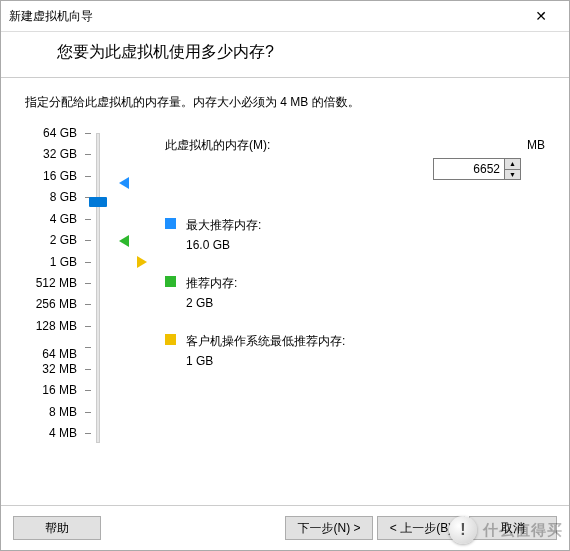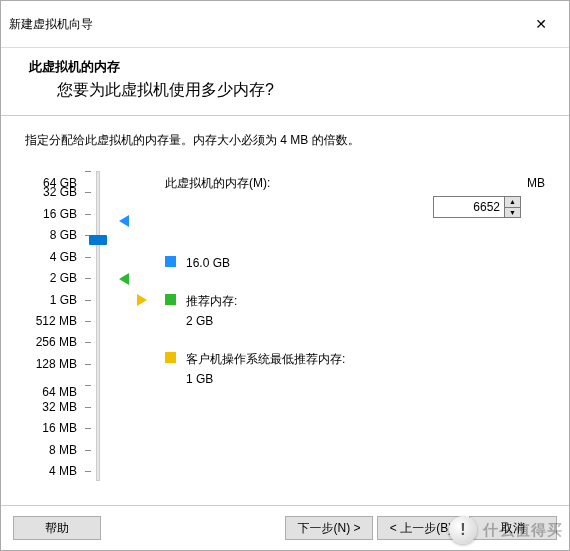--- a/index.html
+++ b/index.html
@@ -17,21 +17,21 @@
     box-sizing: border-box;
     border: 1px solid #aaa;
     background: #fff;
     display: flex;
     flex-direction: column;
   }
   .titlebar {
     height: 30px;
     display: flex;
     align-items: center;
-    padding: 8px 8px;
+    padding: 0 8px;
     border-bottom: 1px solid #ddd;
     font-size: 12px;
   }
   .titlebar .title { flex: 1; }
   .titlebar .close {
     width: 40px;
     text-align: center;
     font-size: 14px;
     cursor: pointer;
   }
@@ -252,21 +252,20 @@
 </head>
 <body>
 
 <div class="window">
   <div class="titlebar">
     <span class="title">新建虚拟机向导</span>
     <span class="close">✕</span>
   </div>
 
   <div class="header">
-    <div class="h1">此虚拟机的内存</div>
     <div class="h2">您要为此虚拟机使用多少内存?</div>
   </div>
 
   <div class="body">
     <div class="instruction">指定分配给此虚拟机的内存量。内存大小必须为 4 MB 的倍数。</div>
 
     <div class="memory-row">
 
       <div class="slider-col" id="slider-col">
         <div class="slider-track-area">
@@ -281,21 +280,21 @@
             <div class="tick-mark" style="top: 150px;"></div>
             <div class="tick-mark" style="top: 171.429px;"></div>
             <div class="tick-mark" style="top: 192.857px;"></div>
             <div class="tick-mark" style="top: 214.286px;"></div>
             <div class="tick-mark" style="top: 235.714px;"></div>
             <div class="tick-mark" style="top: 257.143px;"></div>
             <div class="tick-mark" style="top: 278.571px;"></div>
             <div class="tick-mark" style="top: 300px;"></div>
             <div class="slider-handle" style="top: 69px;"></div>
           </div>
-      <div class="tick-label" style="top: 12px;">64 GB</div>
+      <div class="tick-label" style="top: 0px;">64 GB</div>
           <div class="tick-label" style="top: 21.4286px;">32 GB</div>
           <div class="tick-label" style="top: 42.8571px;">16 GB</div>
           <div class="tick-label" style="top: 64.2857px;">8 GB</div>
           <div class="tick-label" style="top: 85.7143px;">4 GB</div>
           <div class="tick-label" style="top: 107.143px;">2 GB</div>
           <div class="tick-label" style="top: 128.571px;">1 GB</div>
           <div class="tick-label" style="top: 150px;">512 MB</div>
           <div class="tick-label" style="top: 171.429px;">256 MB</div>
           <div class="tick-label" style="top: 192.857px;">128 MB</div>
           <div class="tick-label" style="top: 221px;">64 MB</div>
@@ -319,20 +318,21 @@
             </span>
           </span>
           <span class="unit">MB</span>
         </div>
 
         <div style="height:36px"></div>
 
         <div class="rec-block">
           <div class="sq" id="sq-max" style="background: rgb(30, 144, 255);"></div>
           <div class="txt">
+            <div>最大推荐内存:</div>
             <div>16.0 GB</div>
           </div>
         </div>
 
         <div class="rec-block">
           <div class="sq" id="sq-rec" style="background: rgb(46, 184, 46);"></div>
           <div class="txt">
             <div>推荐内存:</div>
             <div>2 GB</div>
           </div>

